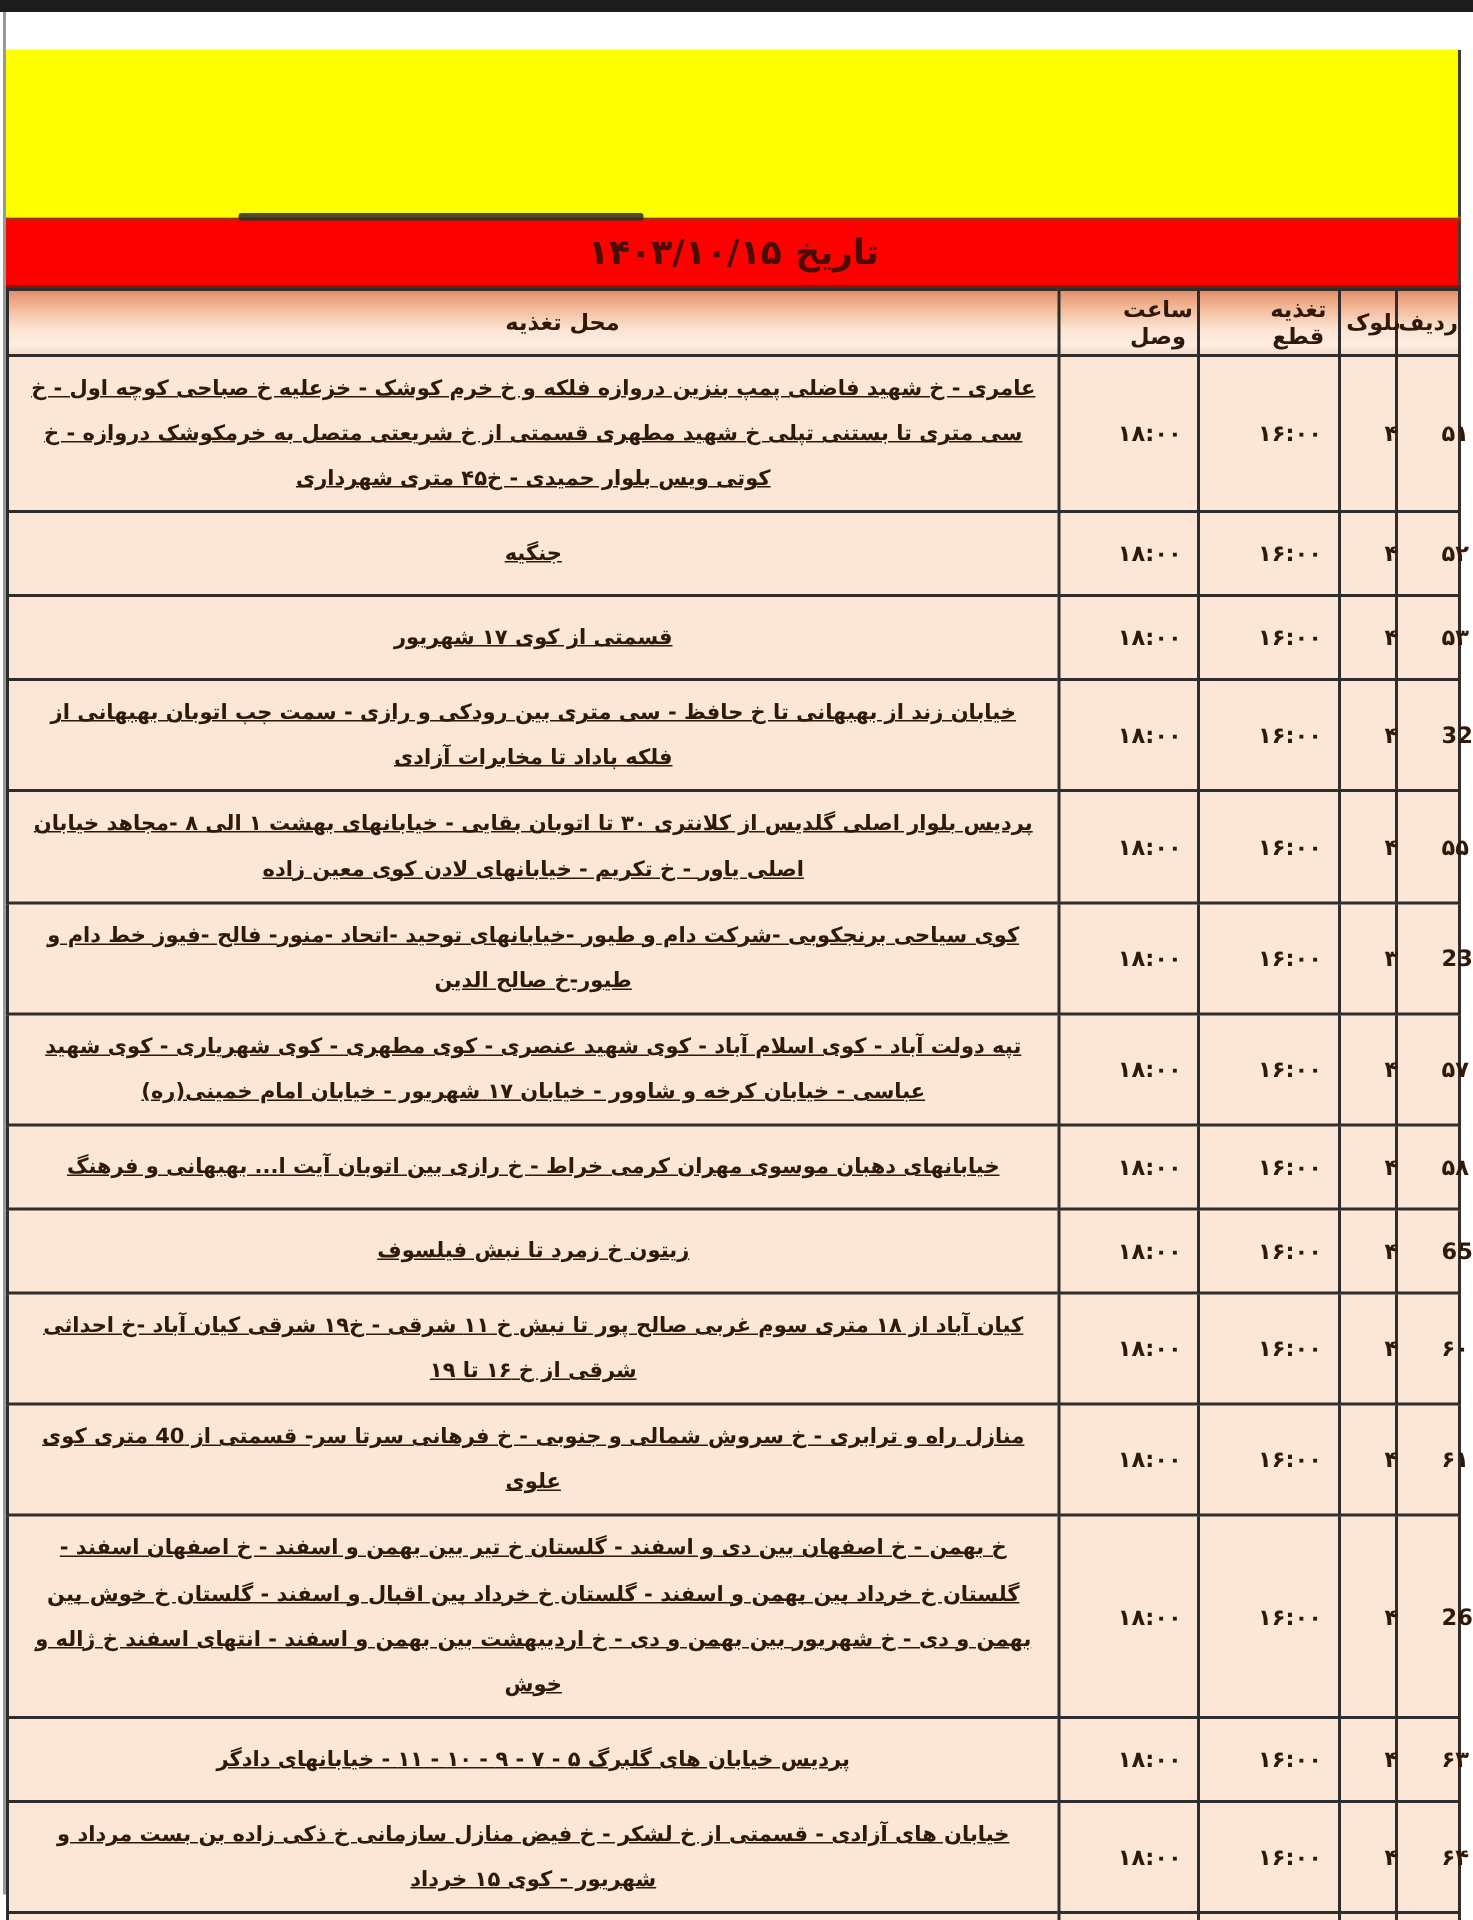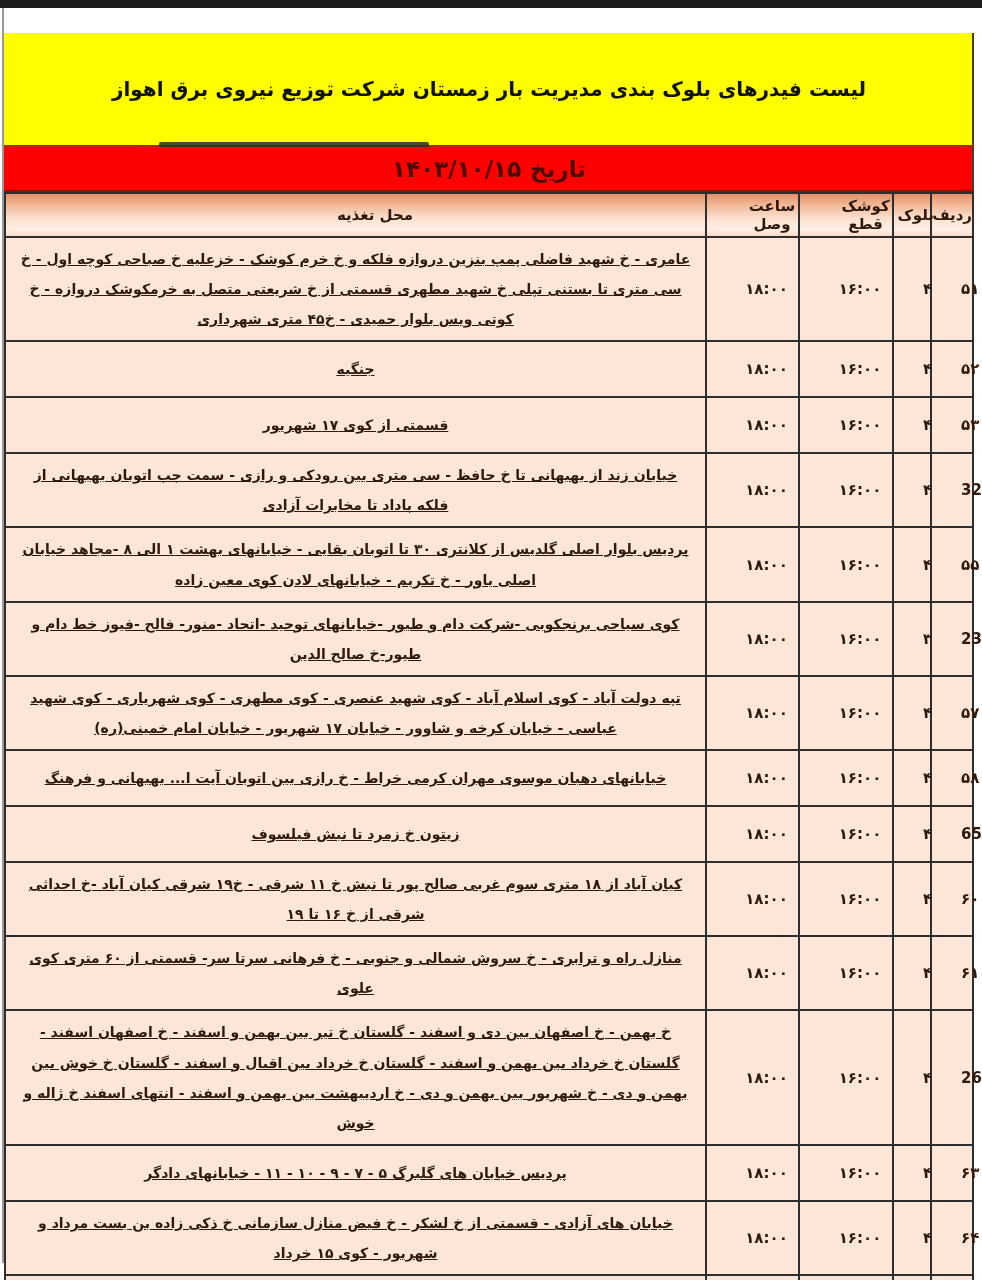--- a/index.html
+++ b/index.html
@@ -85,42 +85,41 @@
 </style>
 </head>
 <body>
 
 <div class="top-strip"></div>
 <div class="left-line"></div>
 
 <div class="sheet">
 
   <div class="banner">
-    <div class="title">لیست فیدرهای بلوک بندی مدیریت بار زمستان شرکت توزیع نیروی برق اهواز</div>
     <div class="smudge"></div>
   </div>
 
   <div class="date-bar">
     <span>تاریخ</span>
     <span class="ltr">۱۴۰۳/۱۰/۱۵</span>
   </div>
 
   <table class="outage">
     <colgroup>
       <col style="width:42px">
       <col style="width:38px">
       <col style="width:94px">
       <col style="width:93px">
       <col>
     </colgroup>
     <thead>
       <tr>
         <th>ردیف</th>
         <th>بلوک</th>
-        <th>کوشک قطع</th>
+        <th>تغذیه قطع</th>
         <th>ساعت وصل</th>
         <th>محل تغذیه</th>
       </tr>
     </thead>
     <tbody>
         <tr>
     <td class="c-num ltr">۵۱</td>
     <td class="c-num ltr">۴</td>
     <td class="c-num ltr">۱۶:۰۰</td>
     <td class="c-num ltr">۱۸:۰۰</td>
@@ -187,21 +186,21 @@
     <td class="c-num ltr">۴</td>
     <td class="c-num ltr">۱۶:۰۰</td>
     <td class="c-num ltr">۱۸:۰۰</td>
     <td class="c-loc">کیان آباد از ۱۸ متری سوم غربی صالح پور تا نبش خ ۱۱ شرقی - خ۱۹ شرقی کیان آباد -خ احداثی شرقی از خ ۱۶ تا ۱۹</td>
   </tr>
         <tr>
     <td class="c-num ltr">۶۱</td>
     <td class="c-num ltr">۴</td>
     <td class="c-num ltr">۱۶:۰۰</td>
     <td class="c-num ltr">۱۸:۰۰</td>
-    <td class="c-loc">منازل راه و ترابری - خ سروش شمالی و جنوبی - خ فرهانی سرتا سر- قسمتی از ۶۰ متری کوی علوی</td>
+    <td class="c-loc">منازل راه و ترابری - خ سروش شمالی و جنوبی - خ فرهانی سرتا سر- قسمتی از 40 متری کوی علوی</td>
   </tr>
         <tr>
     <td class="c-num ltr">26</td>
     <td class="c-num ltr">۴</td>
     <td class="c-num ltr">۱۶:۰۰</td>
     <td class="c-num ltr">۱۸:۰۰</td>
     <td class="c-loc">خ بهمن - خ اصفهان بین دی و اسفند - گلستان خ تیر بین بهمن و اسفند - خ اصفهان اسفند - گلستان خ خرداد بین بهمن و اسفند - گلستان خ خرداد بین اقبال و اسفند - گلستان خ خوش بین بهمن و دی - خ شهریور بین بهمن و دی - خ اردیبهشت بین بهمن و اسفند - انتهای اسفند خ ژاله و خوش</td>
   </tr>
         <tr>
     <td class="c-num ltr">۶۳</td>

